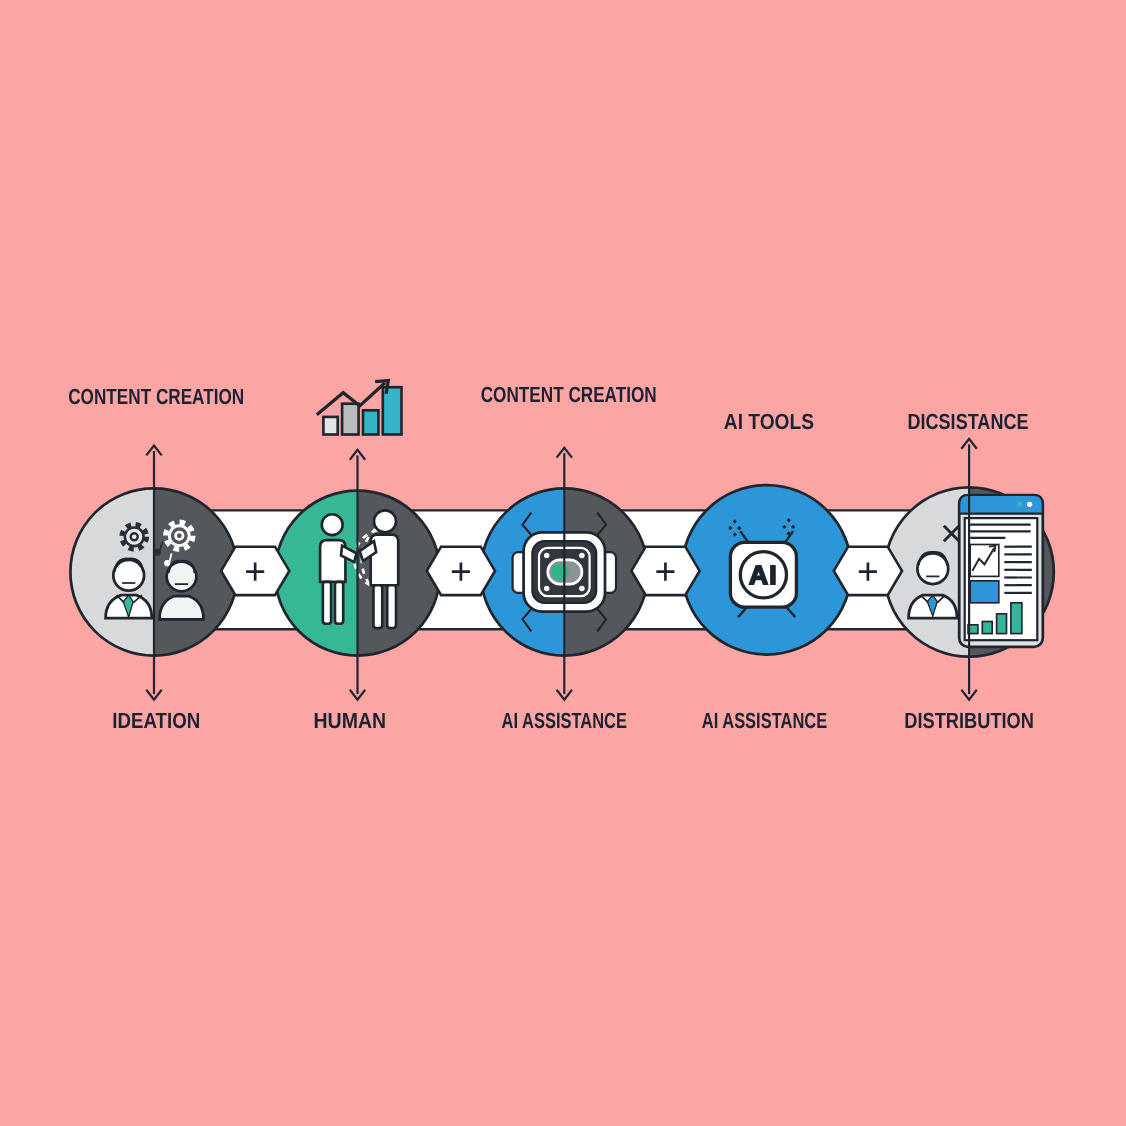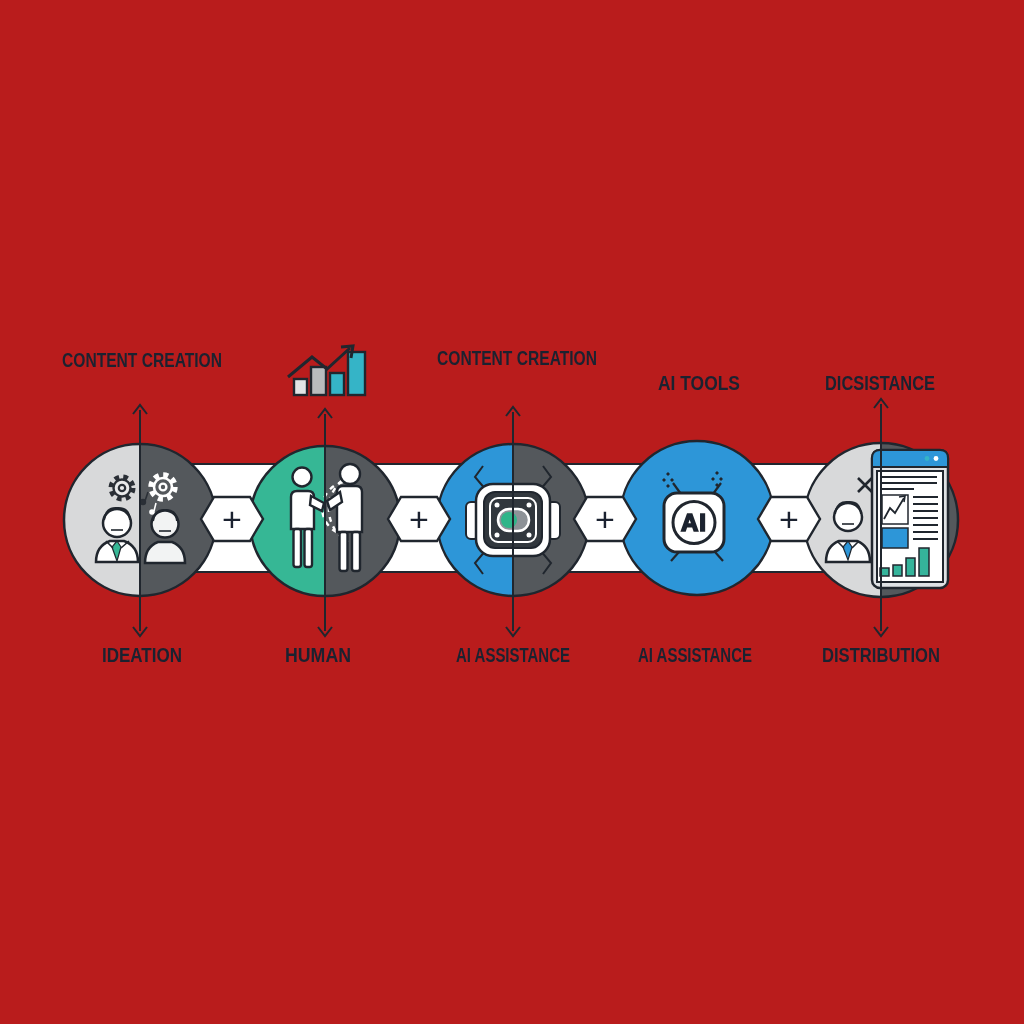--- a/index.html
+++ b/index.html
@@ -8,21 +8,21 @@
     background: #ffffff;
     width: 1024px;
     height: 1024px;
     overflow: hidden;
     font-family: "Liberation Sans", sans-serif;
   }
   .canvas {
     position: relative;
     width: 1024px;
     height: 1024px;
-    background: #b91c1c;
+    background: #fca5a5;
     text-decoration: underline;
   }
   svg { display: block; }
   text {
     font-family: "Liberation Sans", sans-serif;
     fill: #1b2230;
   }
   .stage-label {
     font-weight: 700;
     font-size: 20px;

